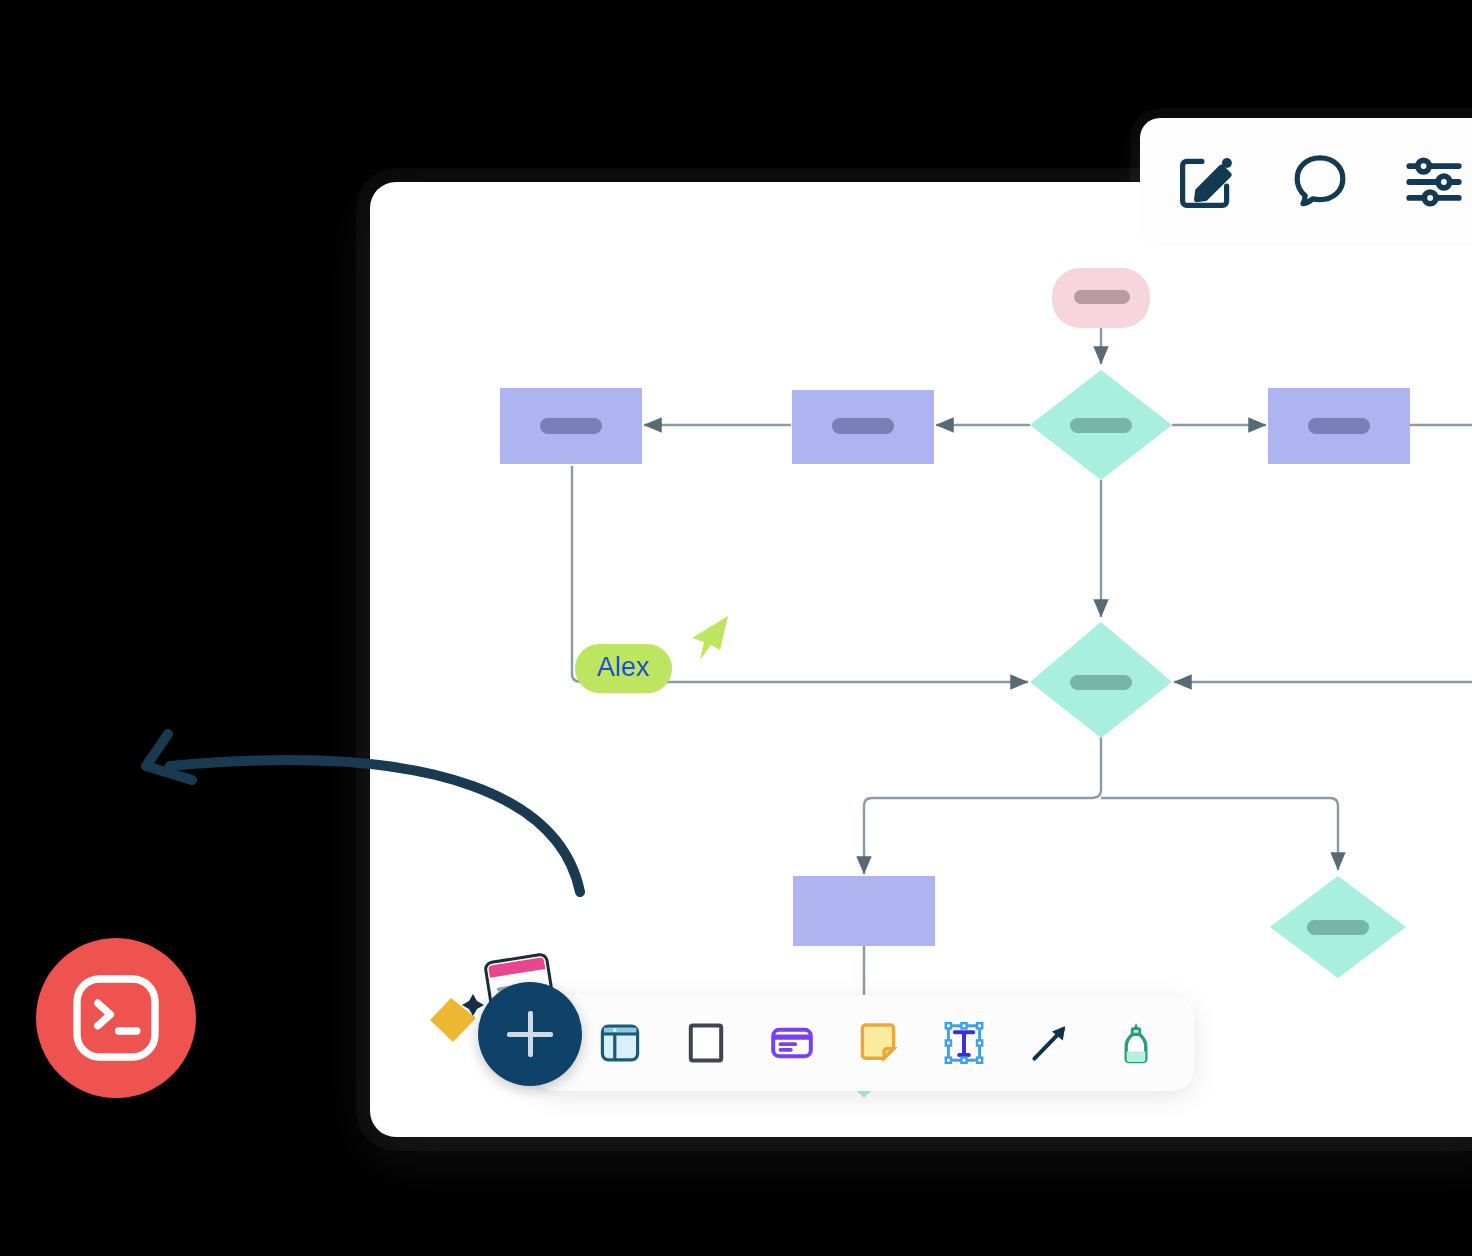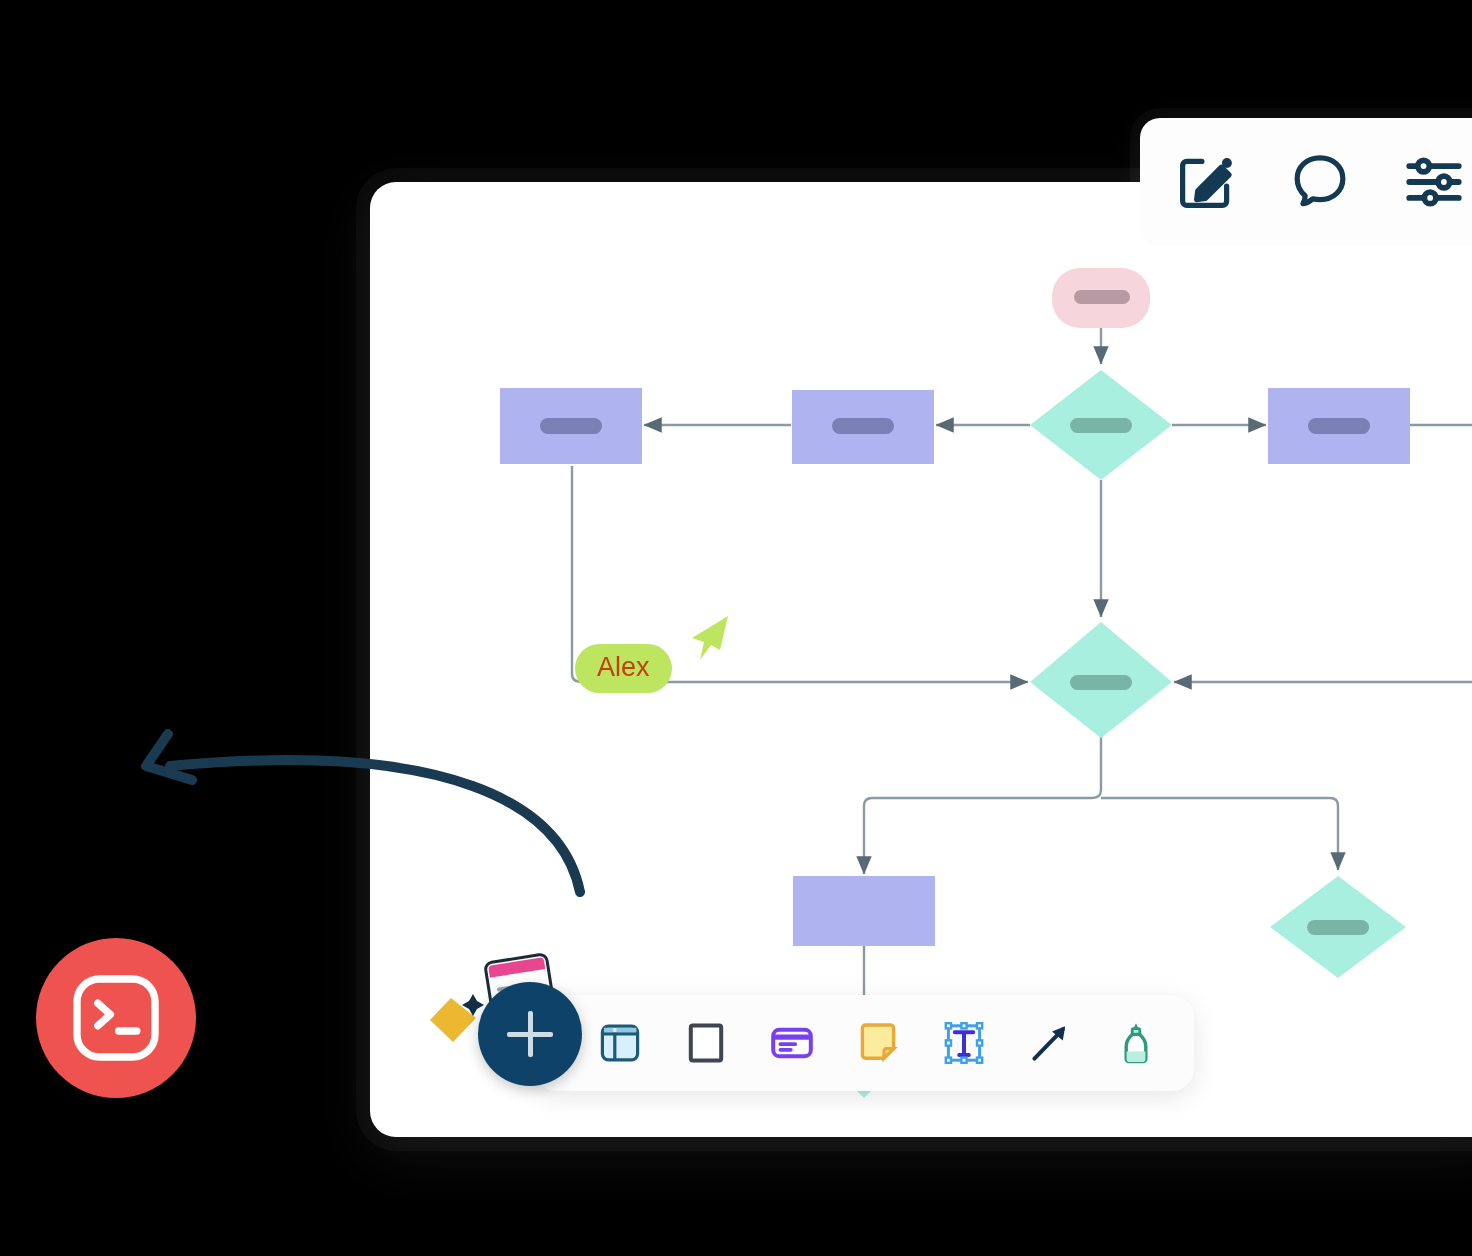--- a/index.html
+++ b/index.html
@@ -25,21 +25,21 @@
   }
   .canvas-inner { position:absolute; inset:0; }
 
   svg.diagram { position:absolute; left:0; top:0; width:1140px; height:955px; display:block; }
 
   
 
   
   .alex-wrap { position:absolute; left:205px; top:462px; }
   .alex-pill {
-    background:#bde55f; color:#c2410c;
+    background:#bde55f; color:#1d4ed8;
     border-radius: 26px;
     padding: 10px 22px 12px 22px;
     font-size: 27px; line-height: 1;
     font-family:"Liberation Sans", sans-serif;
     white-space: nowrap;
   }
   .alex-cursor { position:absolute; left:105px; top:-32px; }
 
   
   .top-toolbar {

